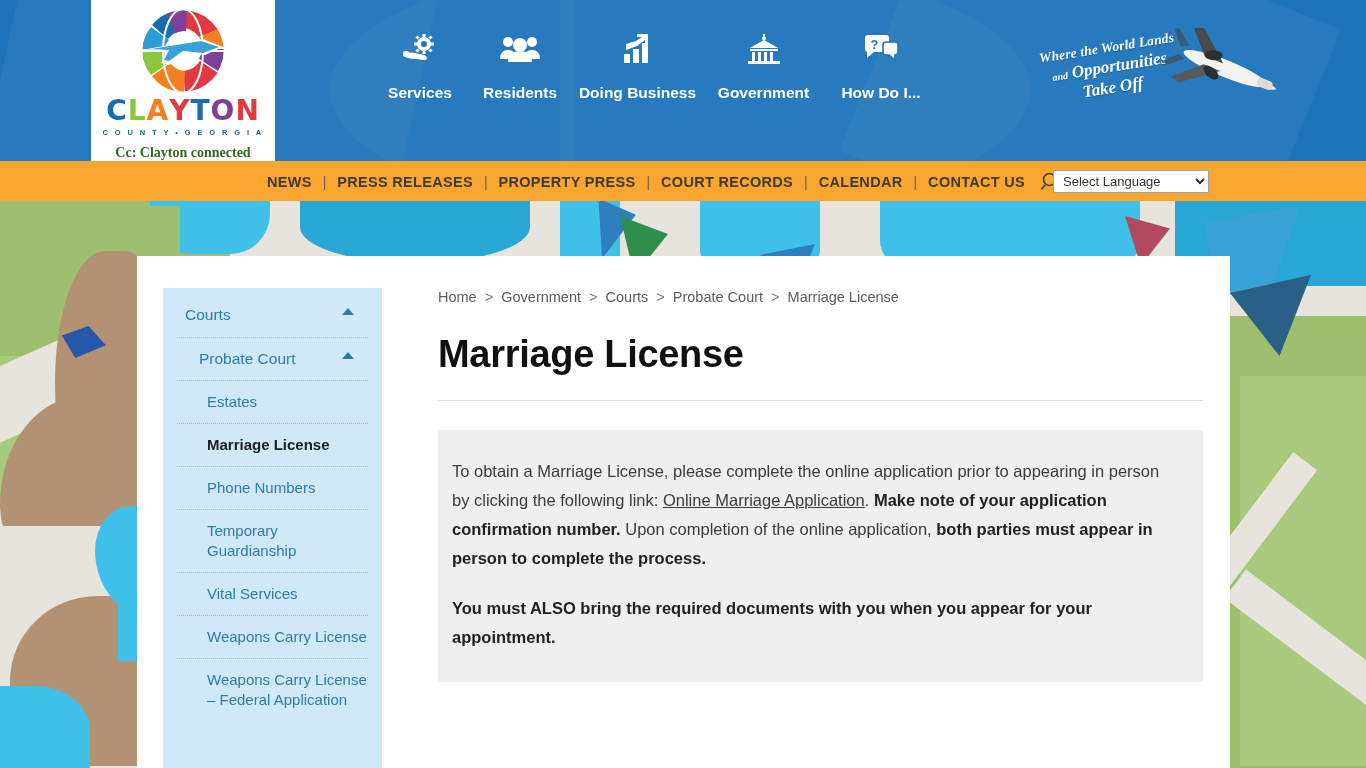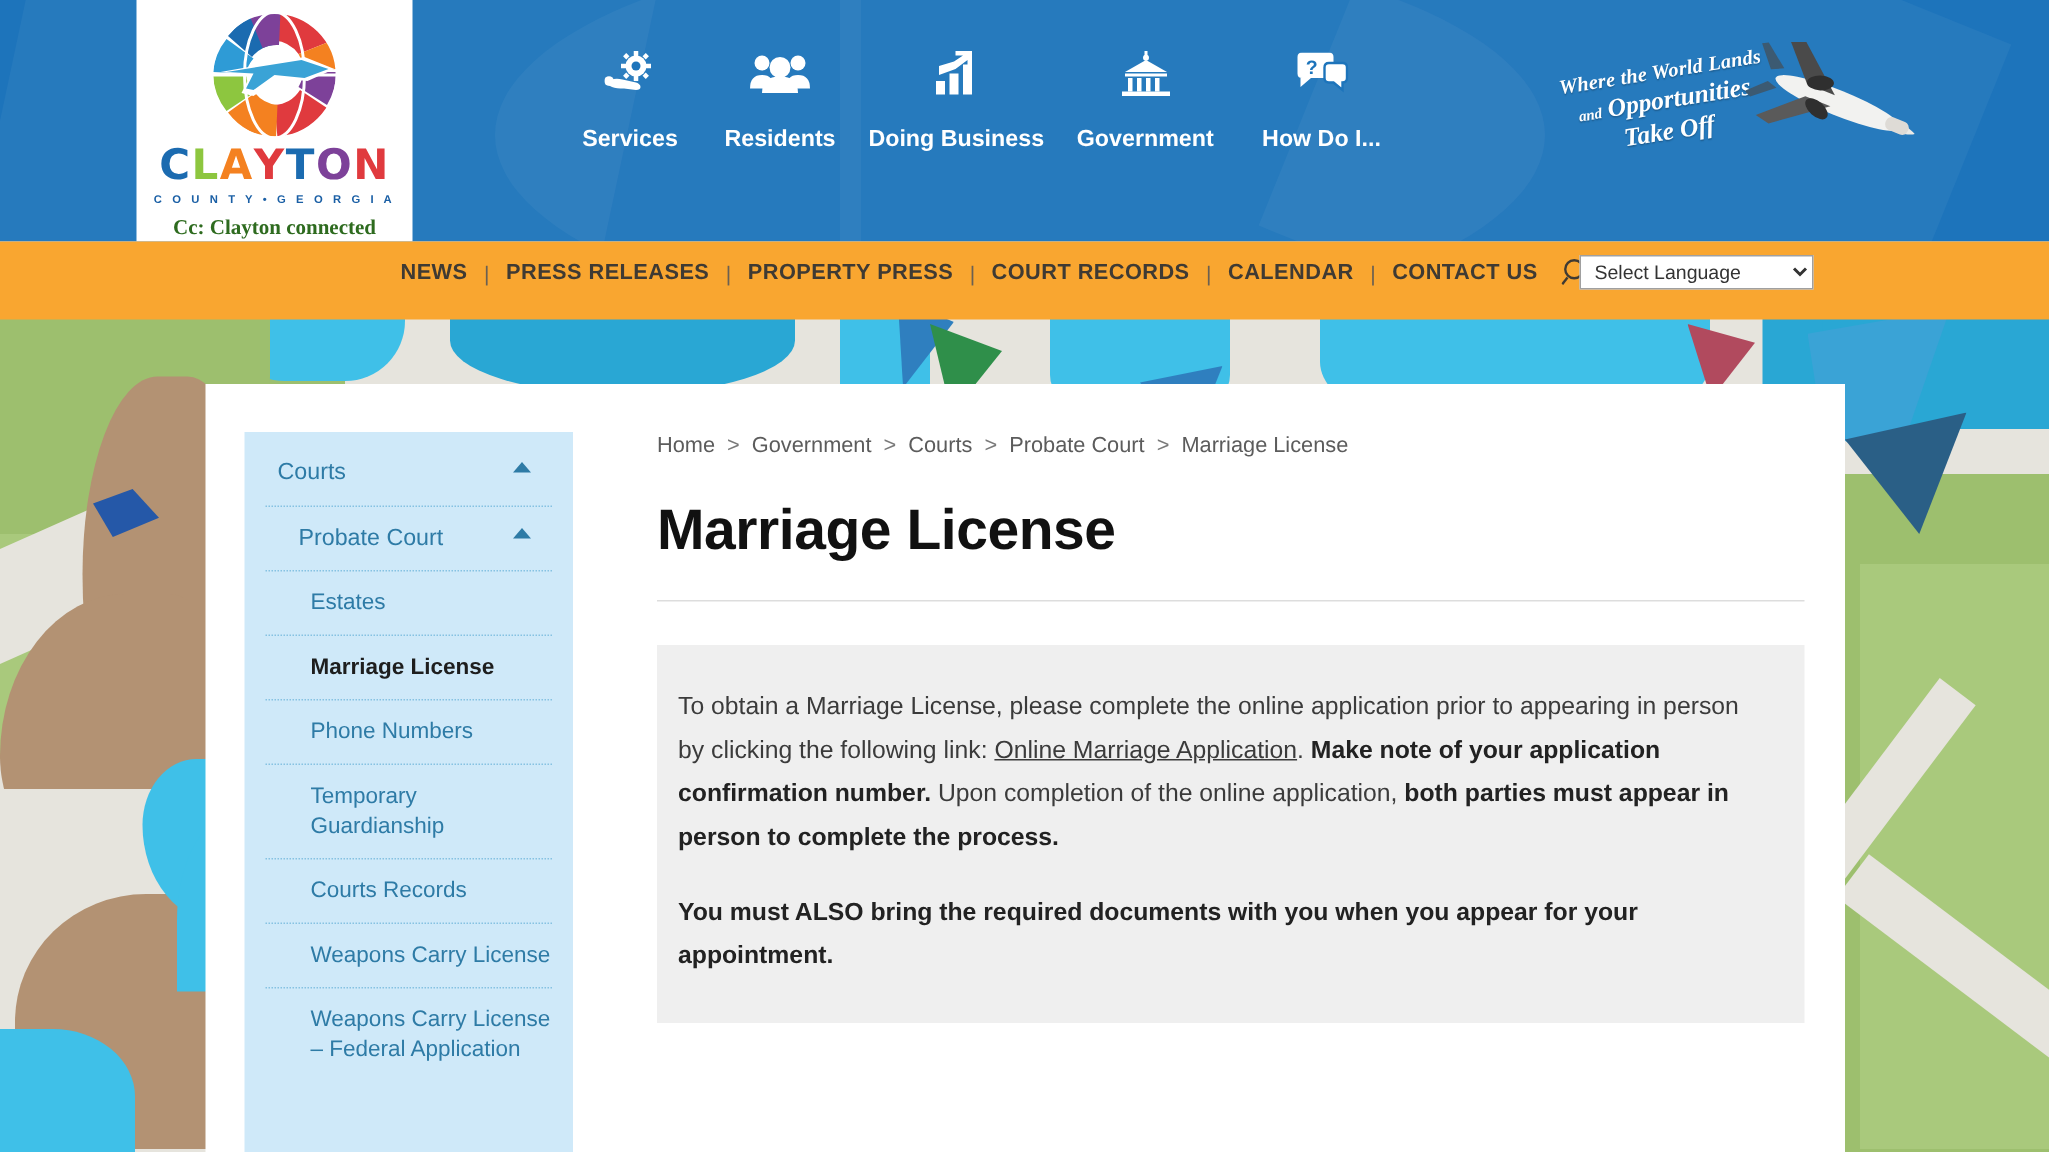--- a/index.html
+++ b/index.html
@@ -35,21 +35,21 @@
     background:#1d74bb;
     z-index:10;
     overflow:hidden;
   }
   #header .hdr-shape {
     position:absolute; background:rgba(255,255,255,0.045);
   }
   #logo-box {
     position:absolute; left:91px; top:0; width:184px; height:161px;
     background:#ffffff;
-    display:flex; flex-direction:column; align-items:center; justify-content:space-between;
+    display:flex; flex-direction:column; align-items:center; justify-content:center;
     z-index:3;
   }
   #logo-globe { position:relative; width:108px; height:98px; margin-top:2px; }
   #logo-globe svg { display:block; }
   #logo-word {
     font-family:"DejaVu Sans", sans-serif;
     font-weight:bold; font-size:28px; letter-spacing:1px;
     line-height:1; margin-top:-4px;
   }
   #logo-word span { display:inline-block; }
@@ -95,21 +95,21 @@
     text-shadow:0 1px 1px rgba(0,0,0,.25);
   }
   #tagline-l1 { font-size:13.5px; font-weight:bold; font-style:italic; letter-spacing:.2px;}
   #tagline-l2 { font-size:17px; font-weight:bold; font-style:italic; margin-top:1px;}
   #tagline-l2 .amp { font-size:10px; }
   #tagline-l3 { font-size:17px; font-weight:bold; font-style:italic; margin-top:1px;}
   #plane { position:absolute; right:-4px; top:6px; }
 
   
   #subnav {
-    position:absolute; left:0; top:161px; width:1366px; height:52px;
+    position:absolute; left:0; top:161px; width:1366px; height:40px;
     background:#f9a630;
     z-index:10;
   }
   #subnav-links {
     position:absolute; left:267px; top:0; height:42px;
     display:flex; align-items:center;
   }
   .sub-link {
     font-size:14.5px; font-weight:bold; color:#3f3a33; letter-spacing:.3px;
     text-decoration:none; cursor:pointer; white-space:nowrap;
@@ -433,21 +433,21 @@
       <span class="label">Phone Numbers</span>
     </div>
     <div class="side-sep"></div>
 
     <div class="side-item lvl3">
       <span class="label">Temporary Guardianship</span>
     </div>
     <div class="side-sep"></div>
 
     <div class="side-item lvl3">
-      <span class="label">Courts Records</span>
+      <span class="label">Vital Services</span>
     </div>
     <div class="side-sep"></div>
 
     <div class="side-item lvl3">
       <span class="label">Weapons Carry License</span>
     </div>
     <div class="side-sep"></div>
 
     <div class="side-item lvl3">
       <span class="label">Weapons Carry License – Federal Application</span>

